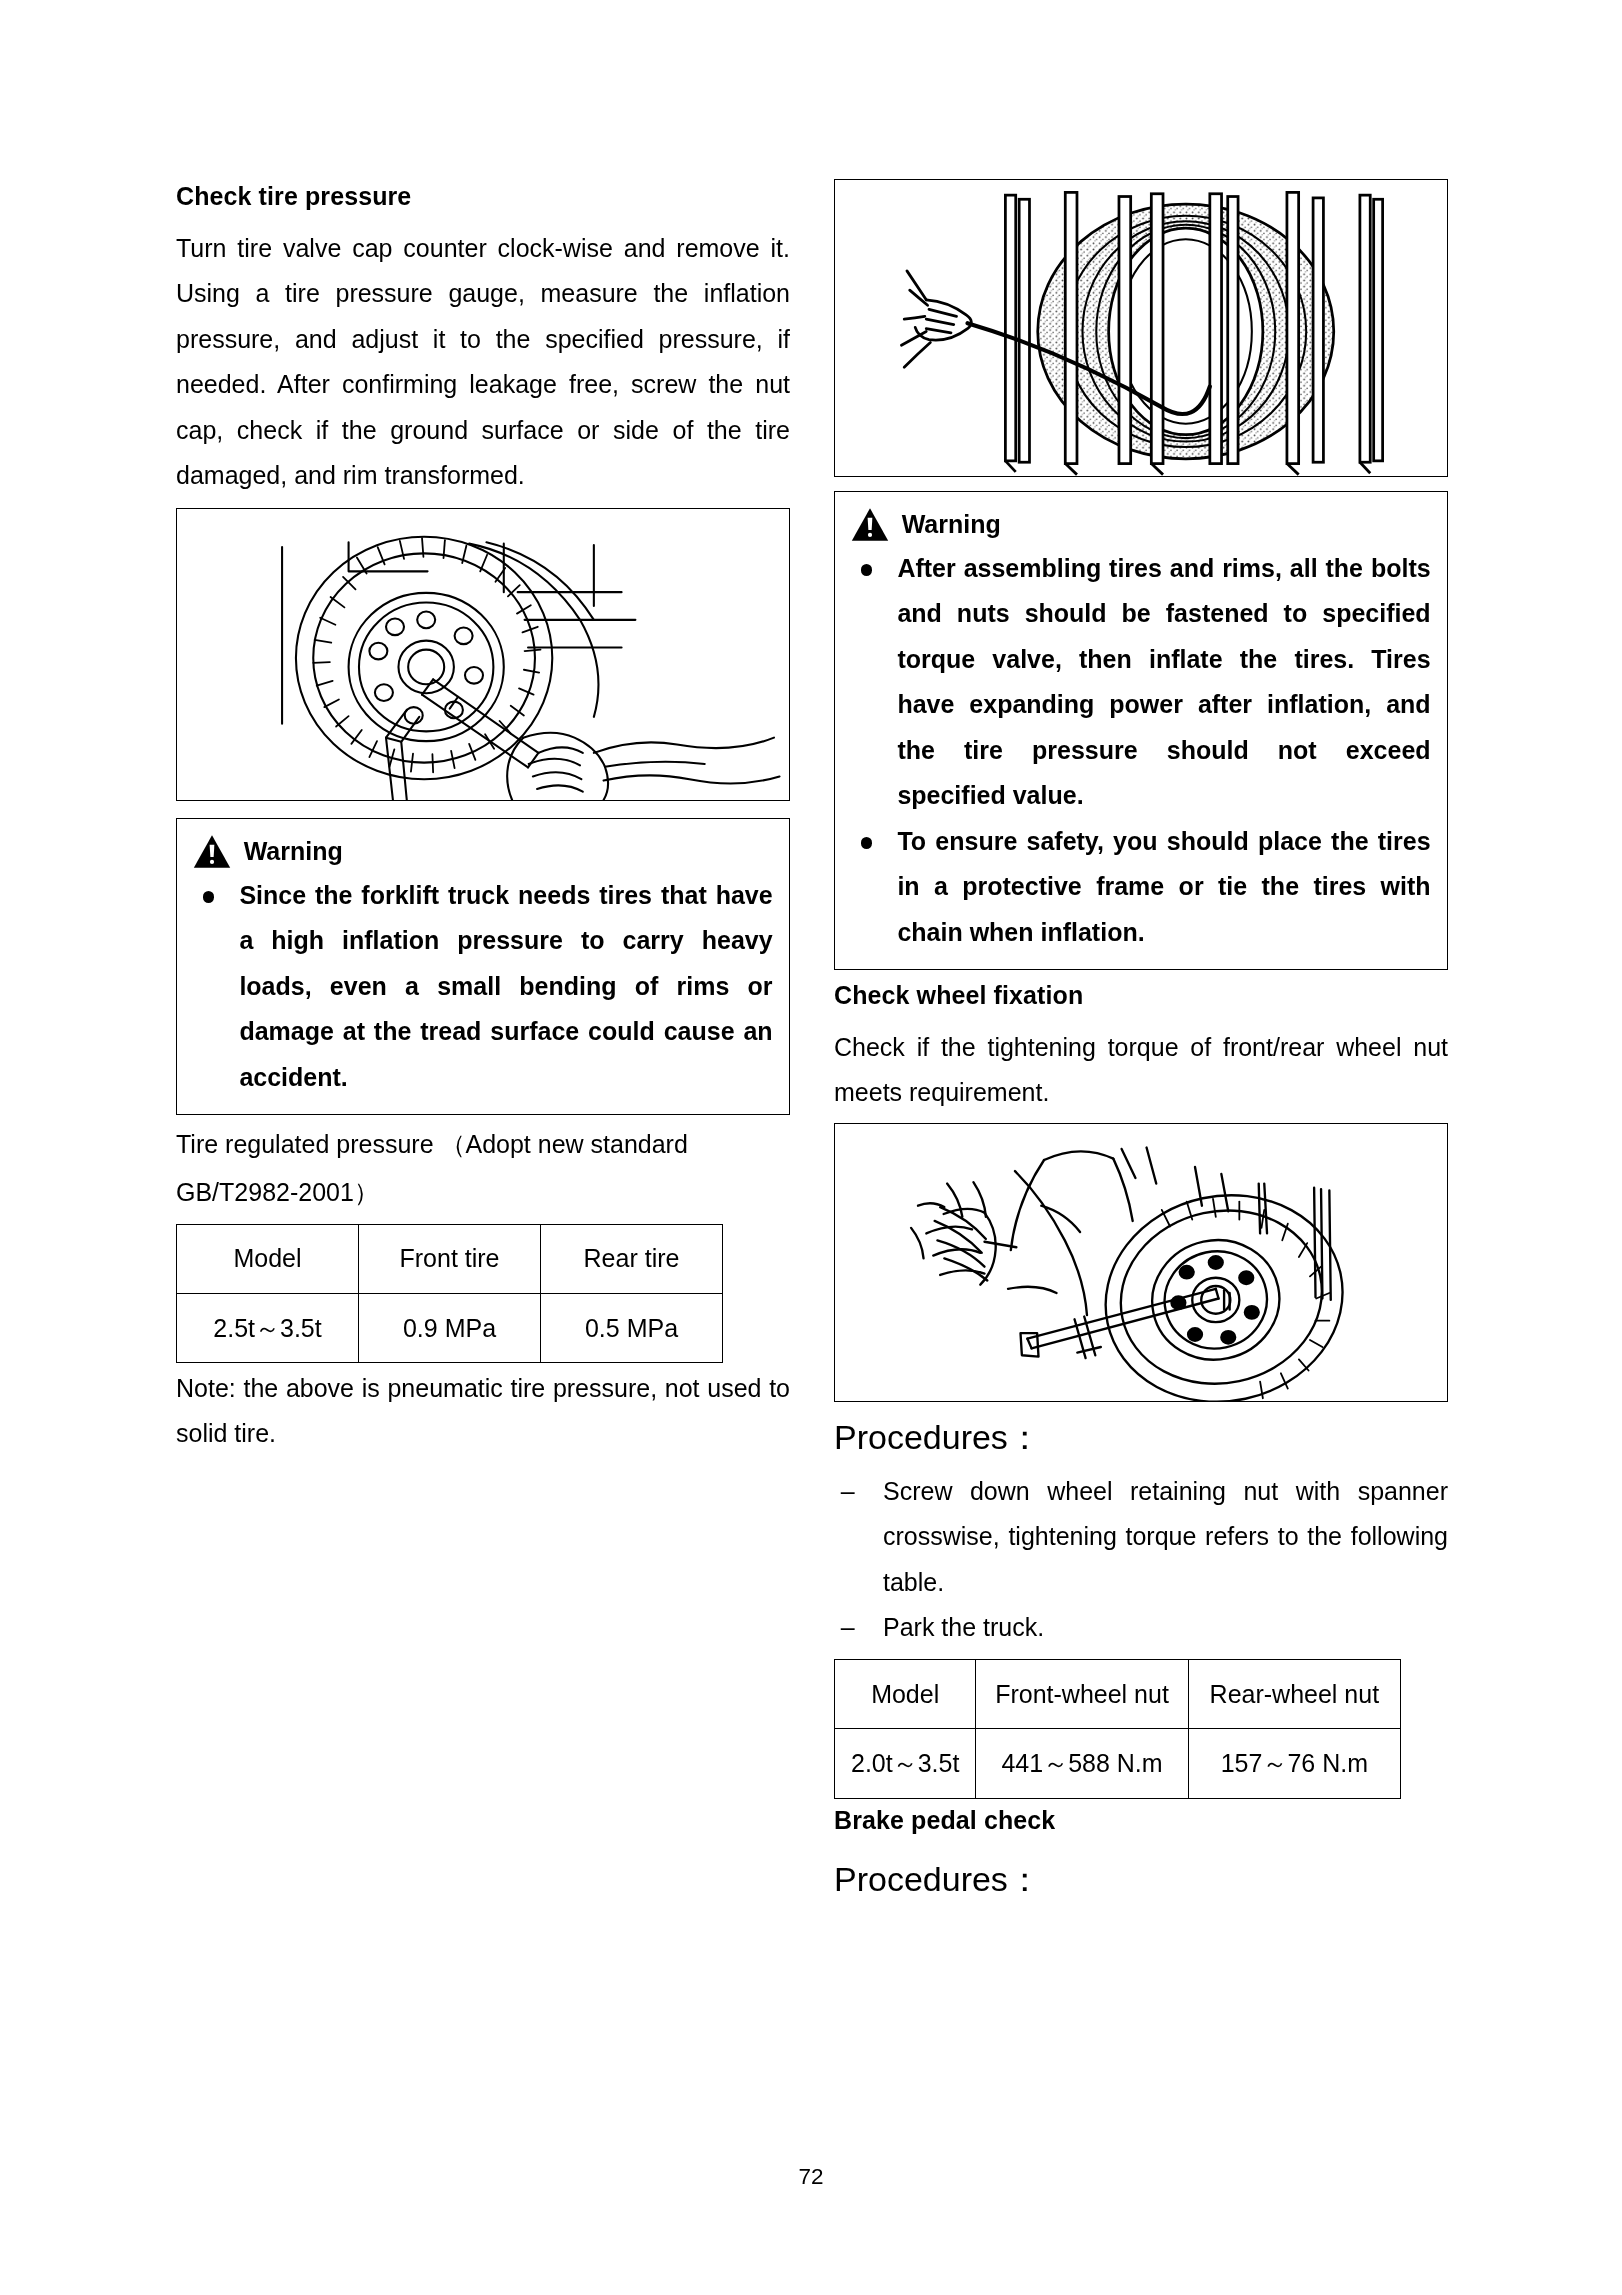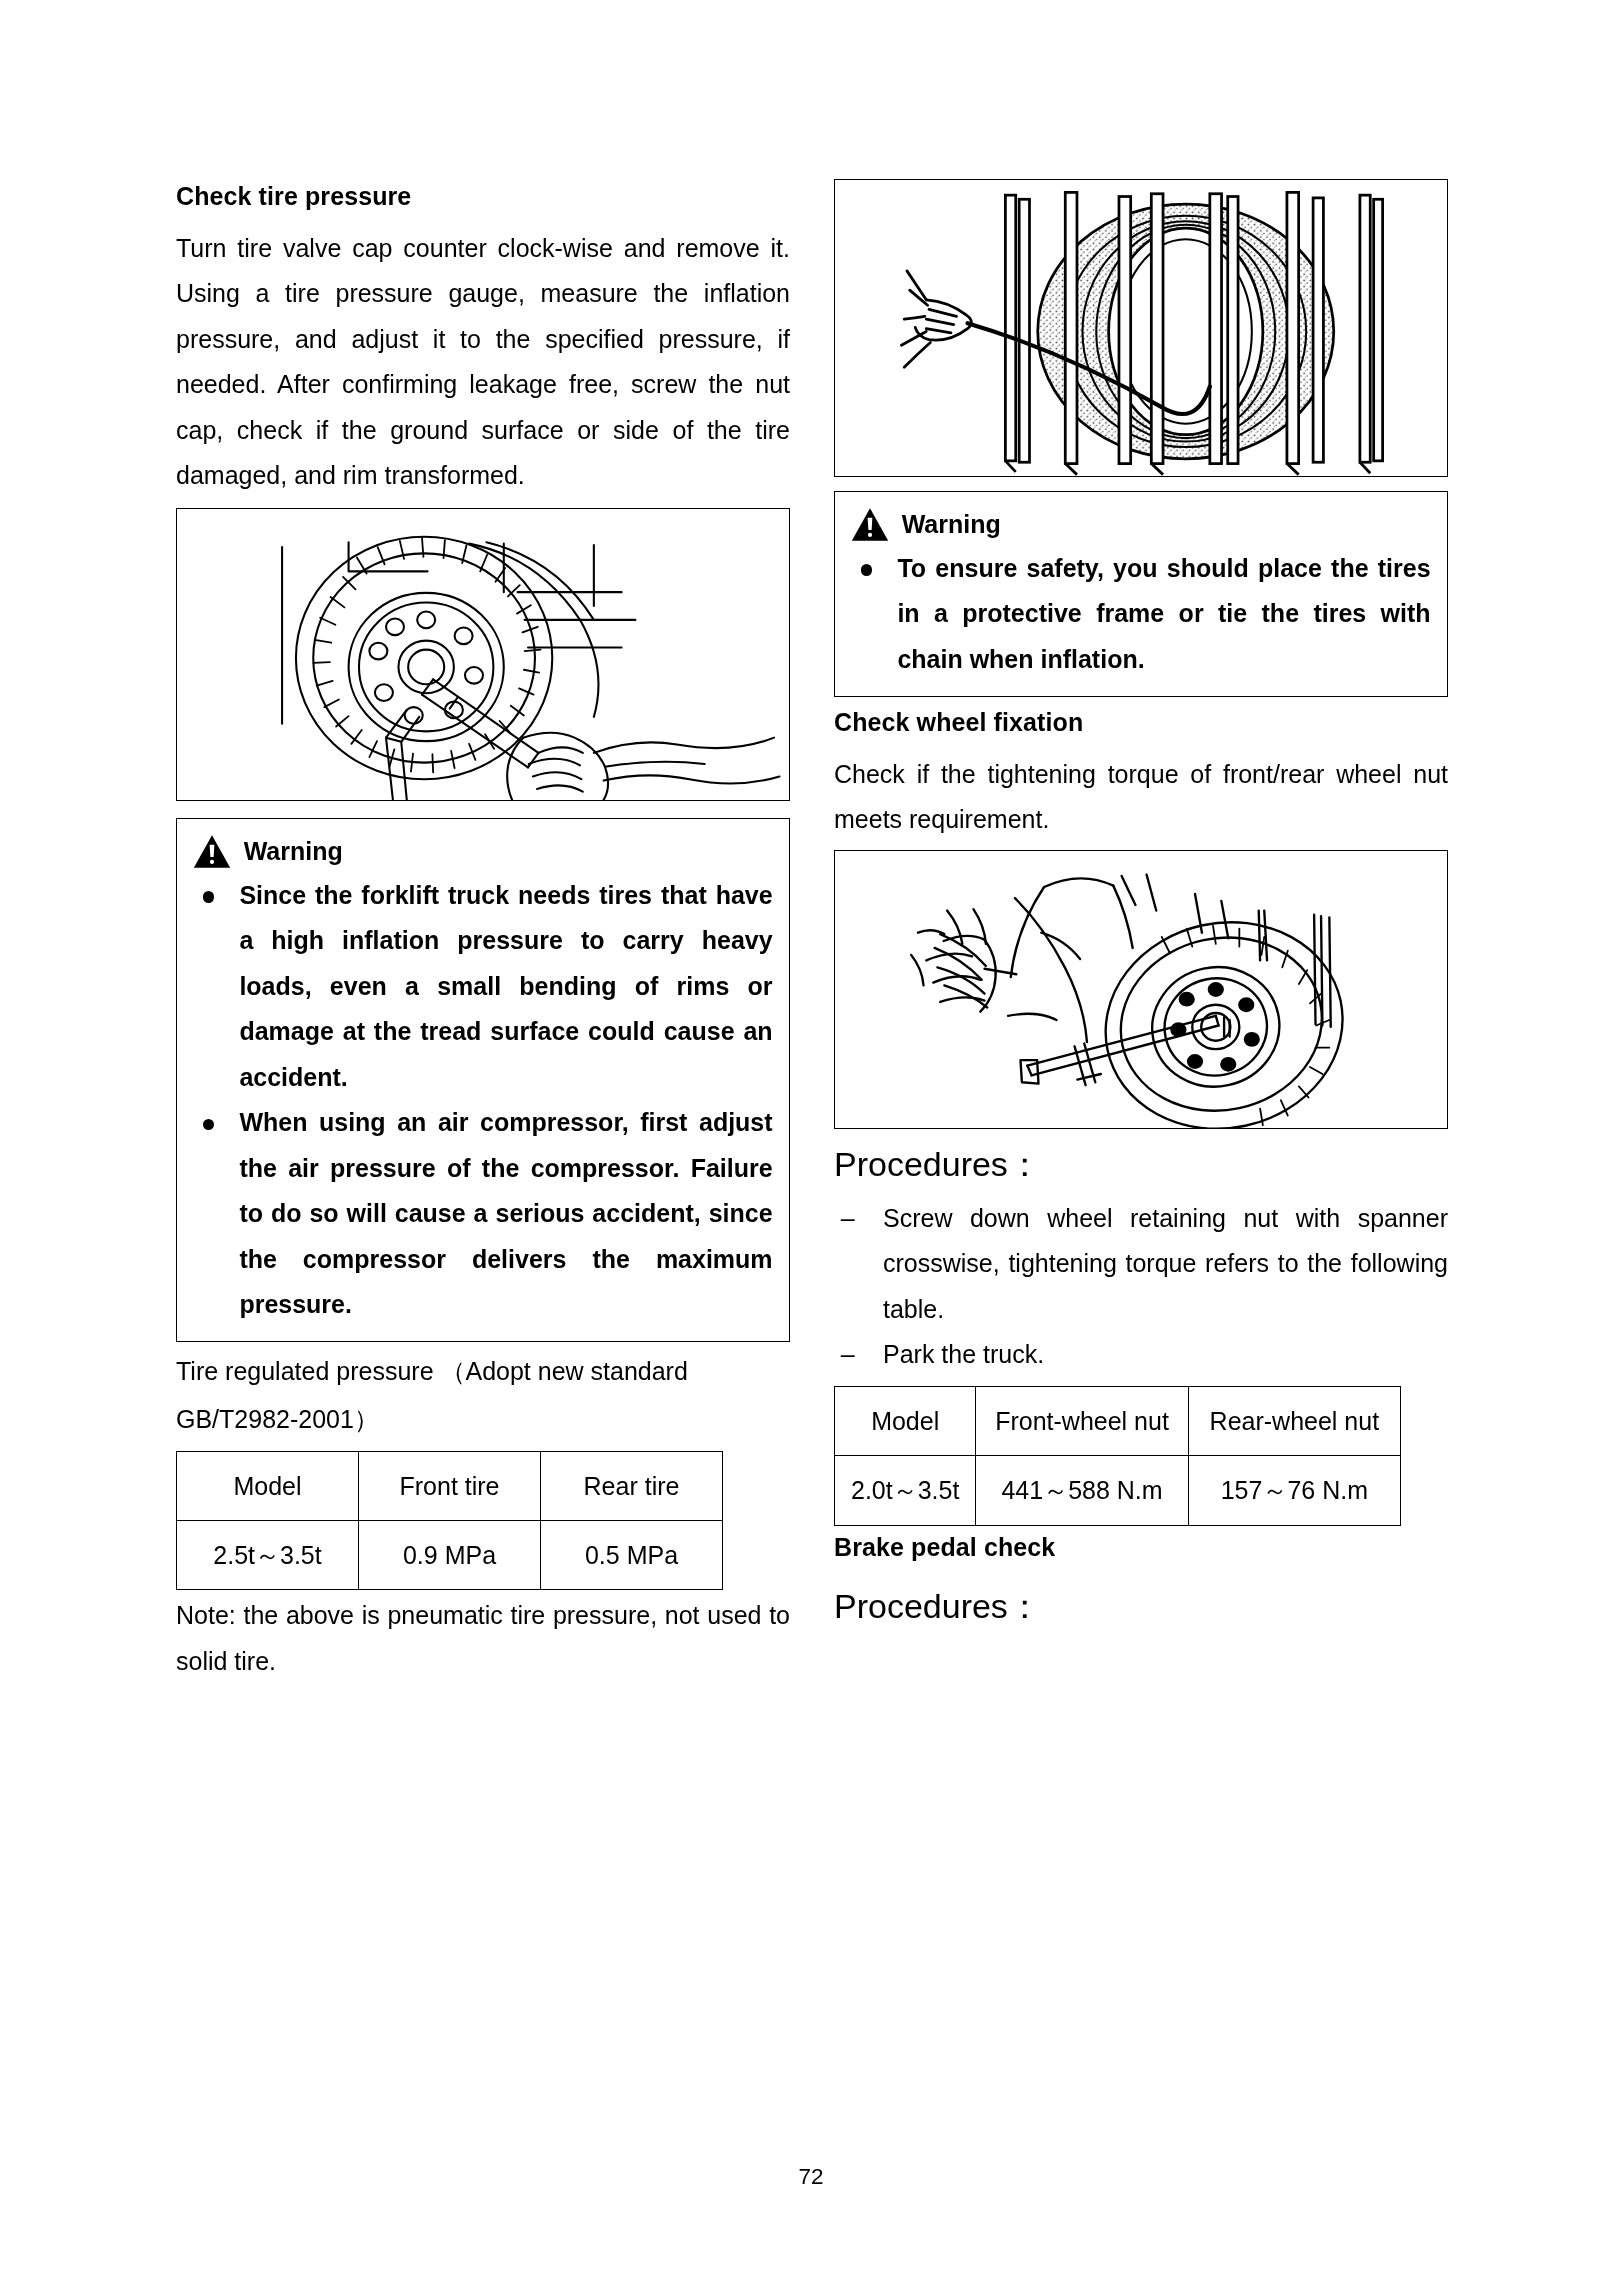--- a/index.html
+++ b/index.html
@@ -288,21 +288,20 @@
         <div class="warning-head">
           <svg class="warn-tri" viewBox="0 0 56 52" xmlns="http://www.w3.org/2000/svg">
             <path d="M28 2 L55 50 L1 50 Z" fill="#000"></path>
             <path d="M28 16 L31.5 16 L30.4 34 L25.6 34 L24.5 16 Z" fill="#fff"></path>
             <circle cx="28" cy="41.5" r="3.1" fill="#fff"></circle>
           </svg>
           <span class="warning-label">Warning</span>
         </div>
         <ul class="warn-list">
           <li>Since the forklift truck needs tires that have a high inflation pressure to carry heavy loads, even a small bending of rims or damage at the tread surface could cause an accident.</li>
-          <li>When using an air compressor, first adjust the air pressure of the compressor. Failure to do so will cause a serious accident, since the compressor delivers the maximum pressure.</li>
         </ul>
       </div>
 
       <p class="body-text" style="margin-top:6.8px;">Tire regulated pressure （Adopt new standard</p>
       <p class="body-text">GB/T2982-2001）</p>
 
       <table class="data-table tbl-pressure">
         <tbody>
           <tr>
             <td>Model</td>
@@ -390,20 +389,21 @@
       <div class="warning-box" style="margin-top:13.6px;">
         <div class="warning-head">
           <svg class="warn-tri" viewBox="0 0 56 52" xmlns="http://www.w3.org/2000/svg">
             <path d="M28 2 L55 50 L1 50 Z" fill="#000"></path>
             <path d="M28 16 L31.5 16 L30.4 34 L25.6 34 L24.5 16 Z" fill="#fff"></path>
             <circle cx="28" cy="41.5" r="3.1" fill="#fff"></circle>
           </svg>
           <span class="warning-label">Warning</span>
         </div>
         <ul class="warn-list">
+          <li>After assembling tires and rims, all the bolts and nuts should be fastened to specified torque valve, then inflate the tires. Tires have expanding power after inflation, and the tire pressure should not exceed specified value.</li>
           <li>To ensure safety, you should place the tires in a protective frame or tie the tires with chain when inflation.</li>
         </ul>
       </div>
 
       <h2 class="section-heading" style="margin-top:8.2px;">Check wheel fixation</h2>
 
       <p class="body-text last-line-left">Check if the tightening torque of front/rear wheel nut meets requirement.</p>
 
       <div class="figure-box fig-right-wrench">
         <svg viewBox="0 0 880 400" xmlns="http://www.w3.org/2000/svg">

